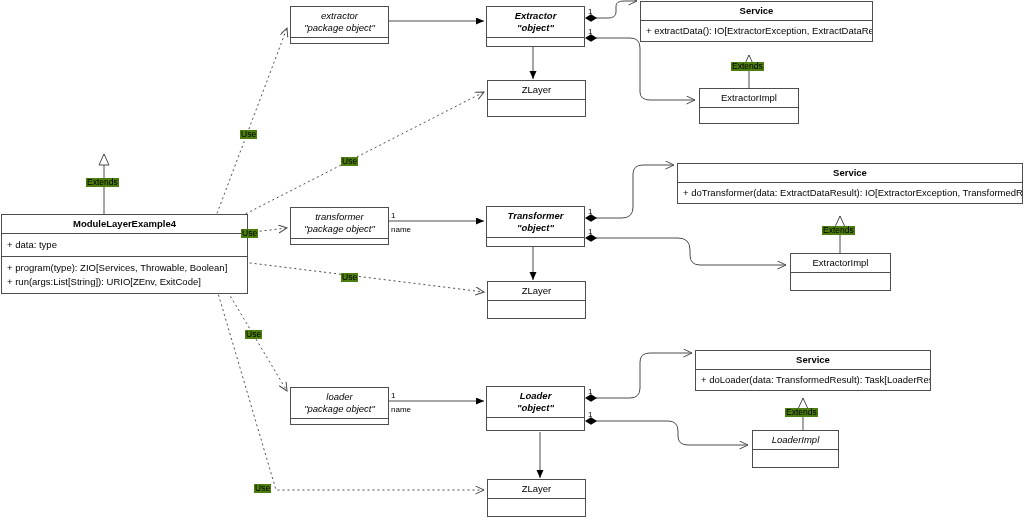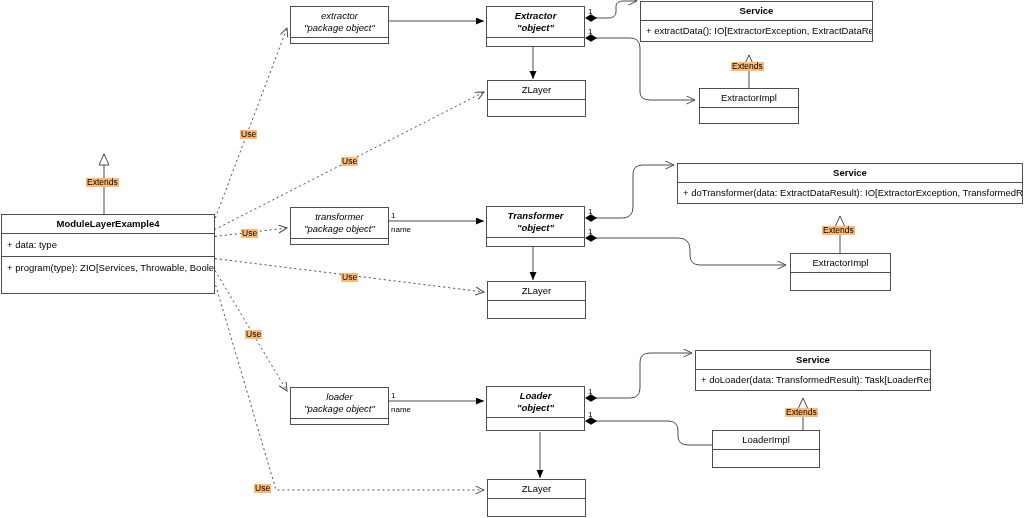--- a/index.html
+++ b/index.html
@@ -68,21 +68,21 @@
     line-height: 1.5;
     white-space: nowrap;
     overflow: hidden;
   }
   .uml-compartment.empty { padding: 0; }
   .uml-compartment .member { display: block; }
   .edge-label {
     position: absolute;
     font-size: 8.5px;
     color: #000000;
-    background: #fdba74;
+    background: #4d7c0f;
     padding: 0 1px;
     white-space: nowrap;
     line-height: 1;
   }
   .mult-label {
     position: absolute;
     font-size: 8px;
     color: #000000;
     background: transparent;
     white-space: nowrap;
@@ -153,31 +153,32 @@
       <path d="M586,398 L630,398 Q640,398 640,388 L640,362 Q640,353 650,353 L692,353" marker-start="url(#filled-diamond)" marker-end="url(#open-arrow)"></path>
 
       <path d="M586,421 L668,421 Q678,421 678,431 L678,436 Q678,445 688,445 L748,445" marker-start="url(#filled-diamond)" marker-end="url(#open-arrow)"></path>
 
       <path d="M803,430 L803,398" marker-end="url(#hollow-tri)"></path>
 
     </g>
   </svg>
 
 
-  <div class="uml-box" style="left:1px; top:214px; width:214px; height:80px;">
+  <div class="uml-box" style="left:1px; top:214px; width:247px; height:80px;">
     <div class="uml-title bold">
       <span>ModuleLayerExample4</span>
     </div>
     <div class="uml-sep"></div>
     <div class="uml-compartment" style="flex:0 0 22px;">
       <span class="member">+ data: type</span>
     </div>
     <div class="uml-sep"></div>
     <div class="uml-compartment">
       <span class="member">+ program(type): ZIO[Services, Throwable, Boolean]</span>
+      <span class="member">+ run(args:List[String]): URIO[ZEnv, ExitCode]</span>
     </div>
   </div>
 
   <div class="uml-box" style="left:290px; top:6px; width:99px; height:38px;">
     <div class="uml-title italic">
       <span>extractor</span>
       <span class="stereo">"package object"</span>
     </div>
     <div class="uml-sep"></div>
     <div class="uml-compartment empty"></div>
@@ -283,21 +284,21 @@
   <div class="uml-box" style="left:695px; top:350px; width:236px; height:41px;">
     <div class="uml-title bold">
       <span>Service</span>
     </div>
     <div class="uml-sep"></div>
     <div class="uml-compartment" style="padding-top:3px;">
       <span class="member">+ doLoader(data: TransformedResult): Task[LoaderResult]</span>
     </div>
   </div>
 
-  <div class="uml-box" style="left:712px; top:430px; width:108px; height:38px;">
+  <div class="uml-box" style="left:752px; top:430px; width:87px; height:38px;font-style:italic;">
     <div class="uml-title">
       <span>LoaderImpl</span>
     </div>
     <div class="uml-sep"></div>
     <div class="uml-compartment empty"></div>
   </div>
 
   <div class="uml-box" style="left:487px; top:479px; width:99px; height:38px;">
     <div class="uml-title">
       <span>ZLayer</span>

